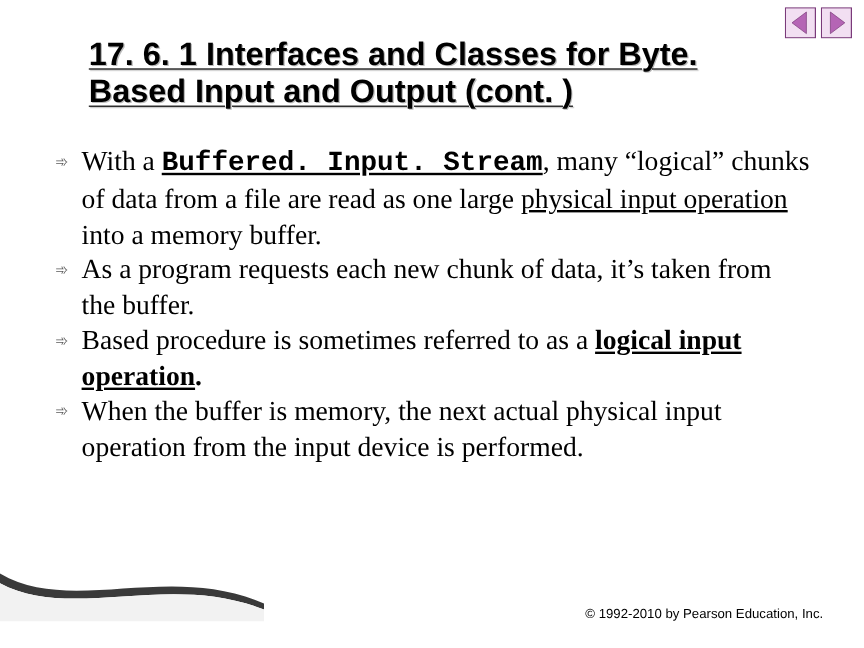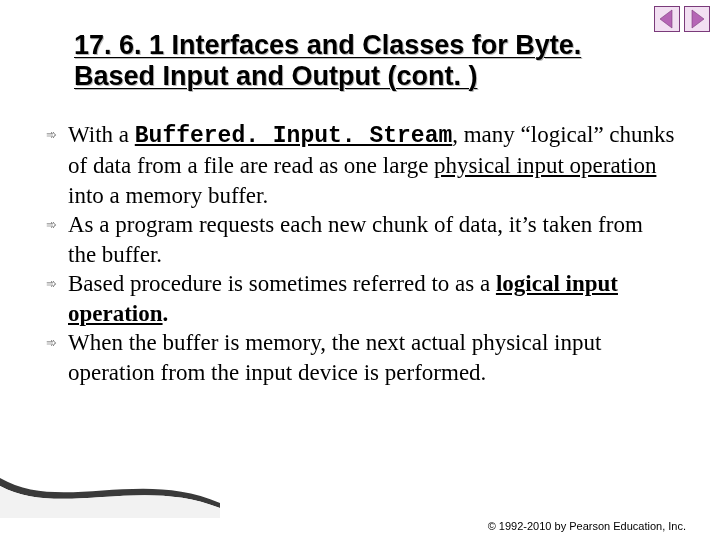--- a/index.html
+++ b/index.html
@@ -83,21 +83,21 @@
   .bold { font-weight: bold; }
   .swoosh {
     position: absolute;
     left: 0;
     bottom: 22px;
     width: 220px;
     height: 60px;
   }
   .footer {
     position: absolute;
-    bottom: 6px;
+    bottom: 20px;
     right: 34px;
     text-align: center;
     font-family: "Comic Sans MS", "Comic Sans", cursive, sans-serif;
     font-size: 11px;
     line-height: 1.25;
     color: #000;
   }
 </style>
 </head>
 <body>

